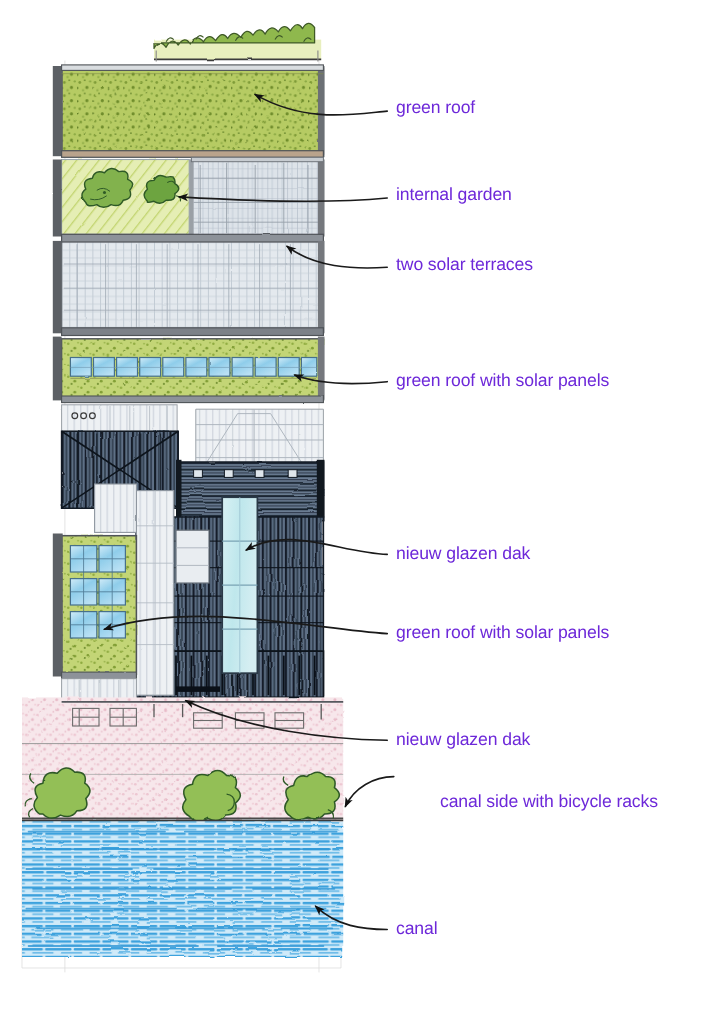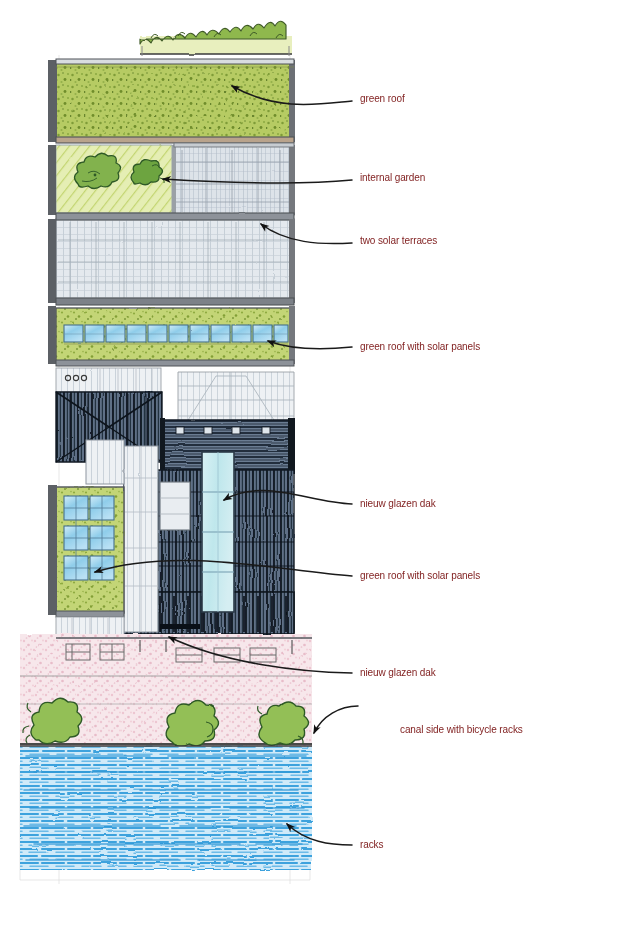--- a/index.html
+++ b/index.html
@@ -24,23 +24,23 @@
   svg.stage {
     position: absolute;
     left: 0; top: 0;
     width: 640px;
     height: 925px;
     display: block;
   }
   .callout-label {
     position: absolute;
     font-family: "Liberation Sans", "DejaVu Sans", sans-serif;
-    font-size: 10px;
+    font-size: 16px;
     line-height: 16px;
-    color: #7f1d1d;
+    color: #6d28d9;
     white-space: nowrap;
     letter-spacing: -0.1px;
   }
 </style>
 </head>
 <body>
 
 <div id="diagram-root">
 
   <svg class="stage" viewBox="0 0 640 925">
@@ -482,16 +482,16 @@
 
   <div id="labels">
       <div class="callout-label" style="left: 360px; top: 91px;">green roof</div>
       <div class="callout-label" style="left: 360px; top: 170px; text-align: center;">internal garden</div>
       <div class="callout-label" style="left: 360px; top: 233px;">two solar terraces</div>
       <div class="callout-label" style="left: 360px; top: 339px;">green roof with solar panels</div>
       <div class="callout-label" style="left: 360px; top: 496px;">nieuw glazen dak</div>
       <div class="callout-label" style="left: 360px; top: 568px;">green roof with solar panels</div>
       <div class="callout-label" style="left: 360px; top: 665px;">nieuw glazen dak</div>
       <div class="callout-label" style="left: 360px; top: 722px; margin-left: 40px;">canal side with bicycle racks</div>
-      <div class="callout-label" style="left: 360px; top: 837px;">racks</div>
+      <div class="callout-label" style="left: 360px; top: 837px;">canal</div>
     </div>
 
 </div>
 
 </body></html>

